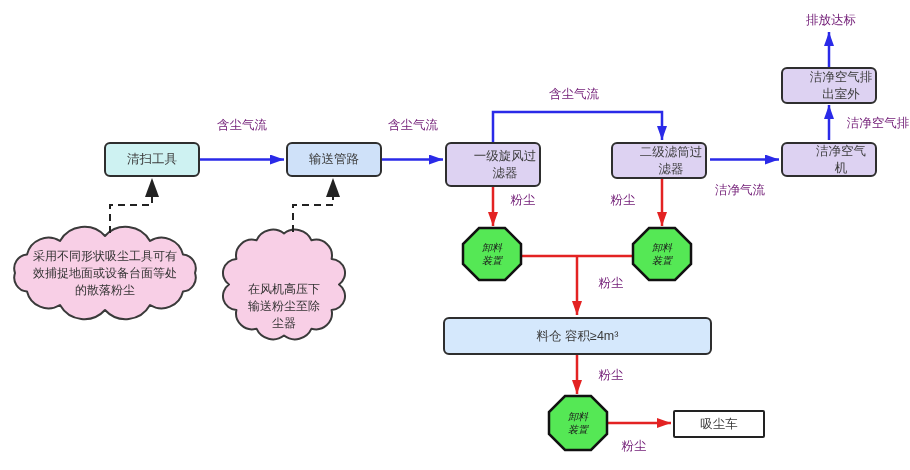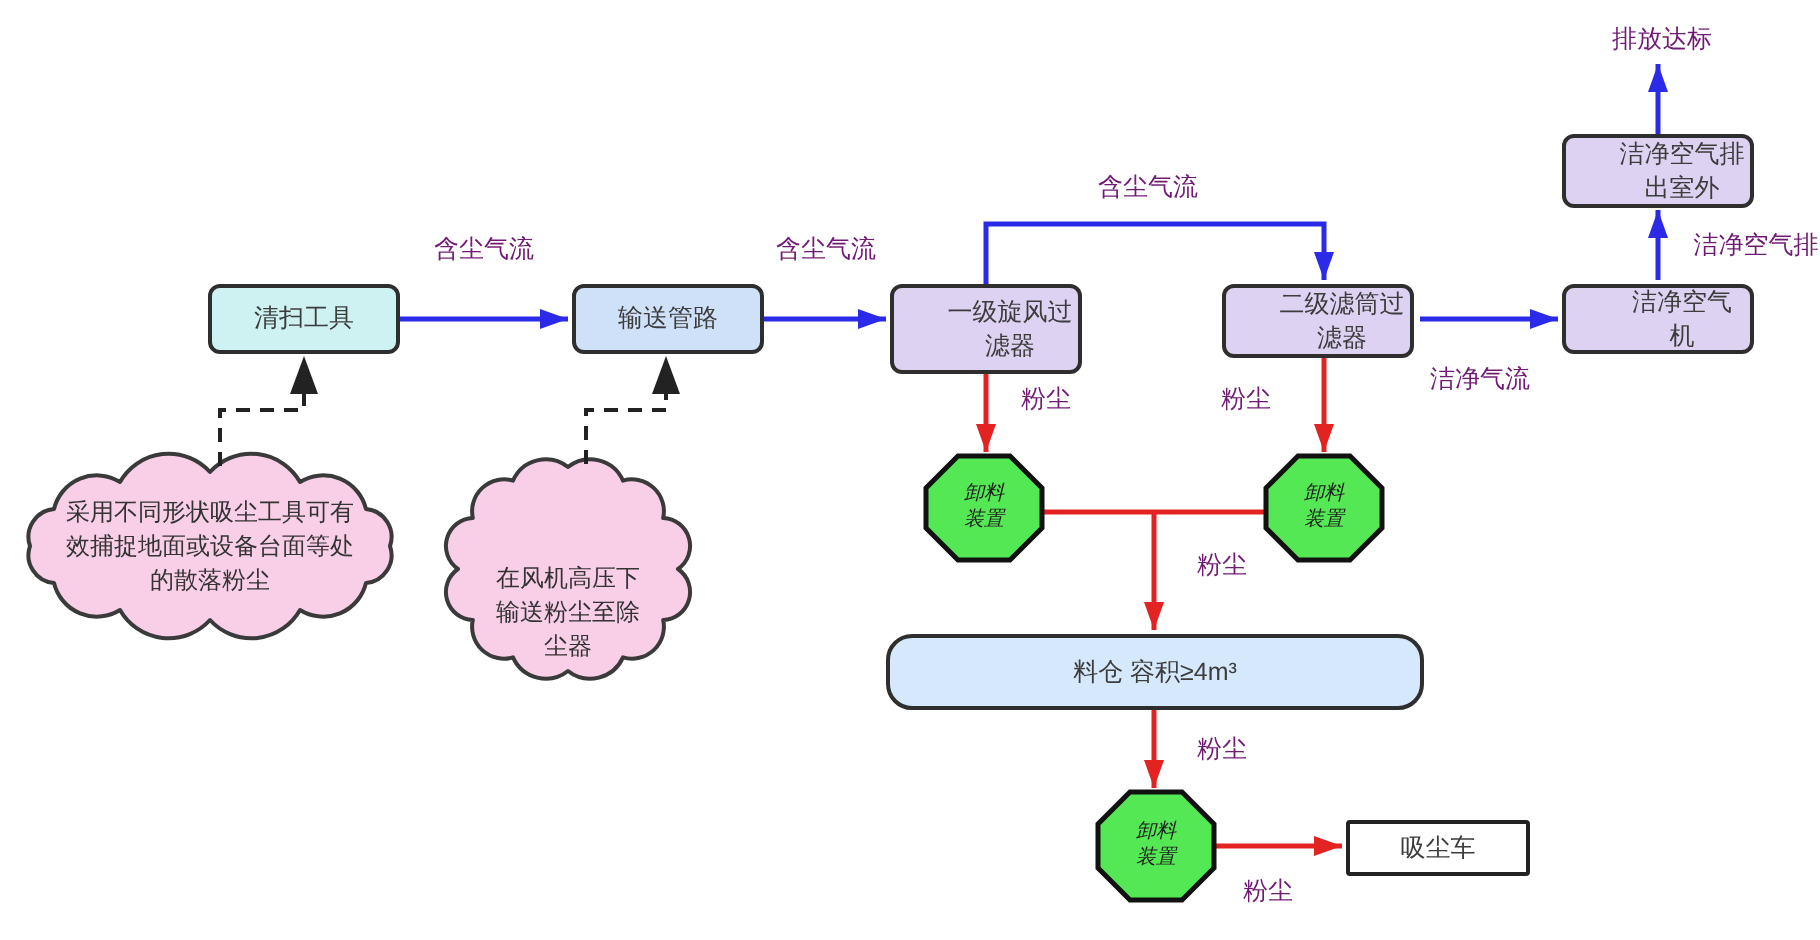--- a/index.html
+++ b/index.html
@@ -83,21 +83,21 @@
   <div class="node node-cyan" style="left:104px;top:142px;width:96px;height:35px;">清扫工具</div>
   <div class="node node-blue" style="left:286px;top:142px;width:96px;height:35px;text-align:center;">输送管路</div>
   <div class="node node-lav" style="left:445px;top:142px;width:96px;height:45px;">一级旋风过
 滤器</div>
   <div class="node node-lav" style="left:611px;top:142px;width:96px;height:37px;">二级滤筒过
 滤器</div>
   <div class="node node-lav" style="left:781px;top:142px;width:96px;height:35px;">洁净空气
 机</div>
   <div class="node node-lav" style="left:781px;top:67px;width:96px;height:37px;">洁净空气排
 出室外</div>
-  <div class="node node-silo" style="left:443px;top:317px;width:269px;height:38px;border-radius:13px;">料仓 容积≥4m³</div>
+  <div class="node node-silo" style="left:443px;top:317px;width:269px;height:38px;">料仓 容积≥4m³</div>
   <div class="node node-truck" style="left:673px;top:410px;width:92px;height:28px;">吸尘车</div>
 
   <div class="octlabel" style="left:492px;top:254px;">卸料
 装置</div>
   <div class="octlabel" style="left:662px;top:254px;">卸料
 装置</div>
   <div class="octlabel" style="left:578px;top:423px;">卸料
 装置</div>
 
   <div class="flabel" style="left:242px;top:125px;">含尘气流</div>

